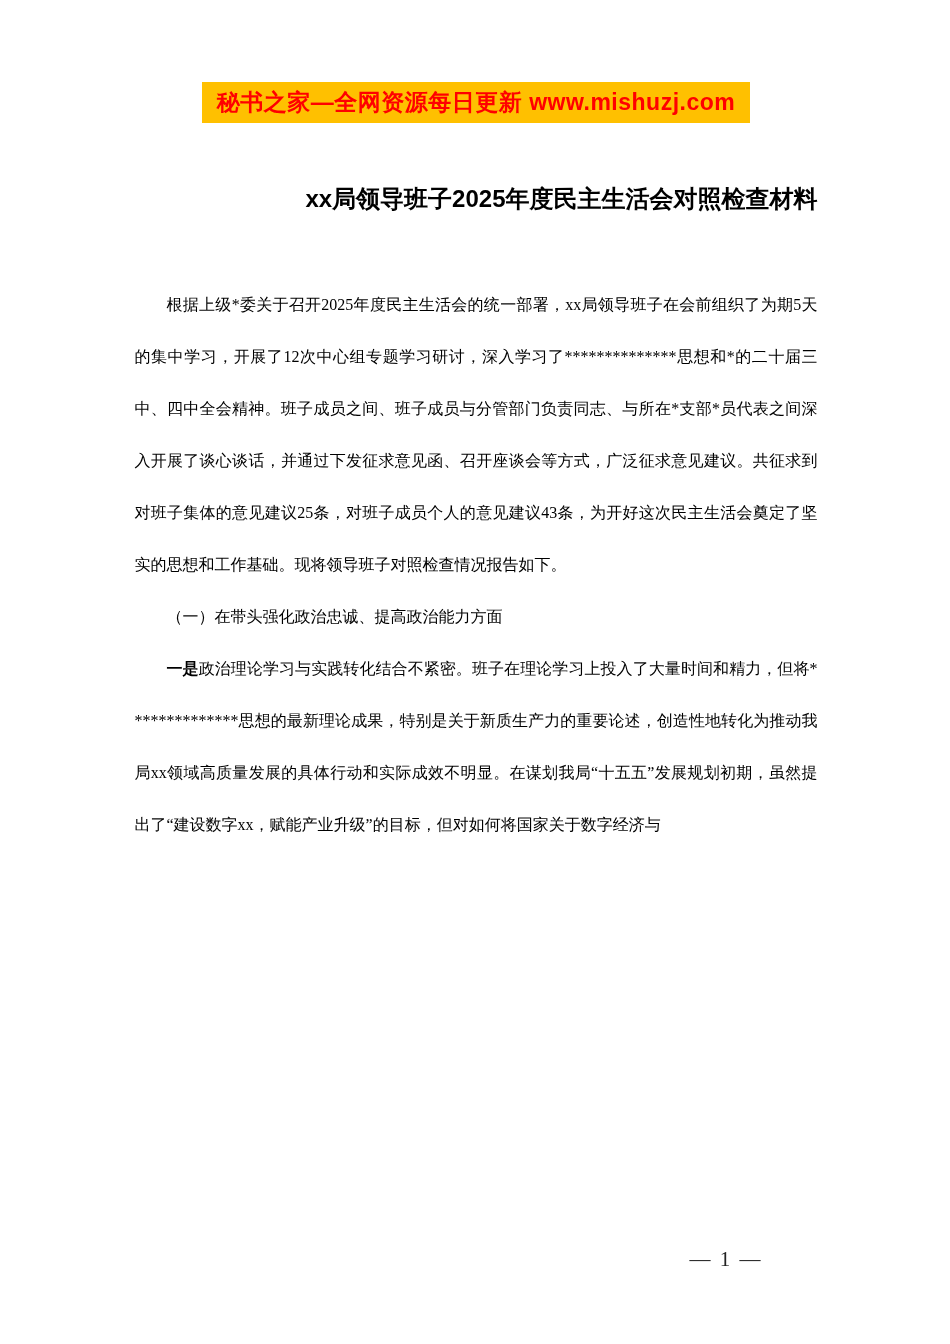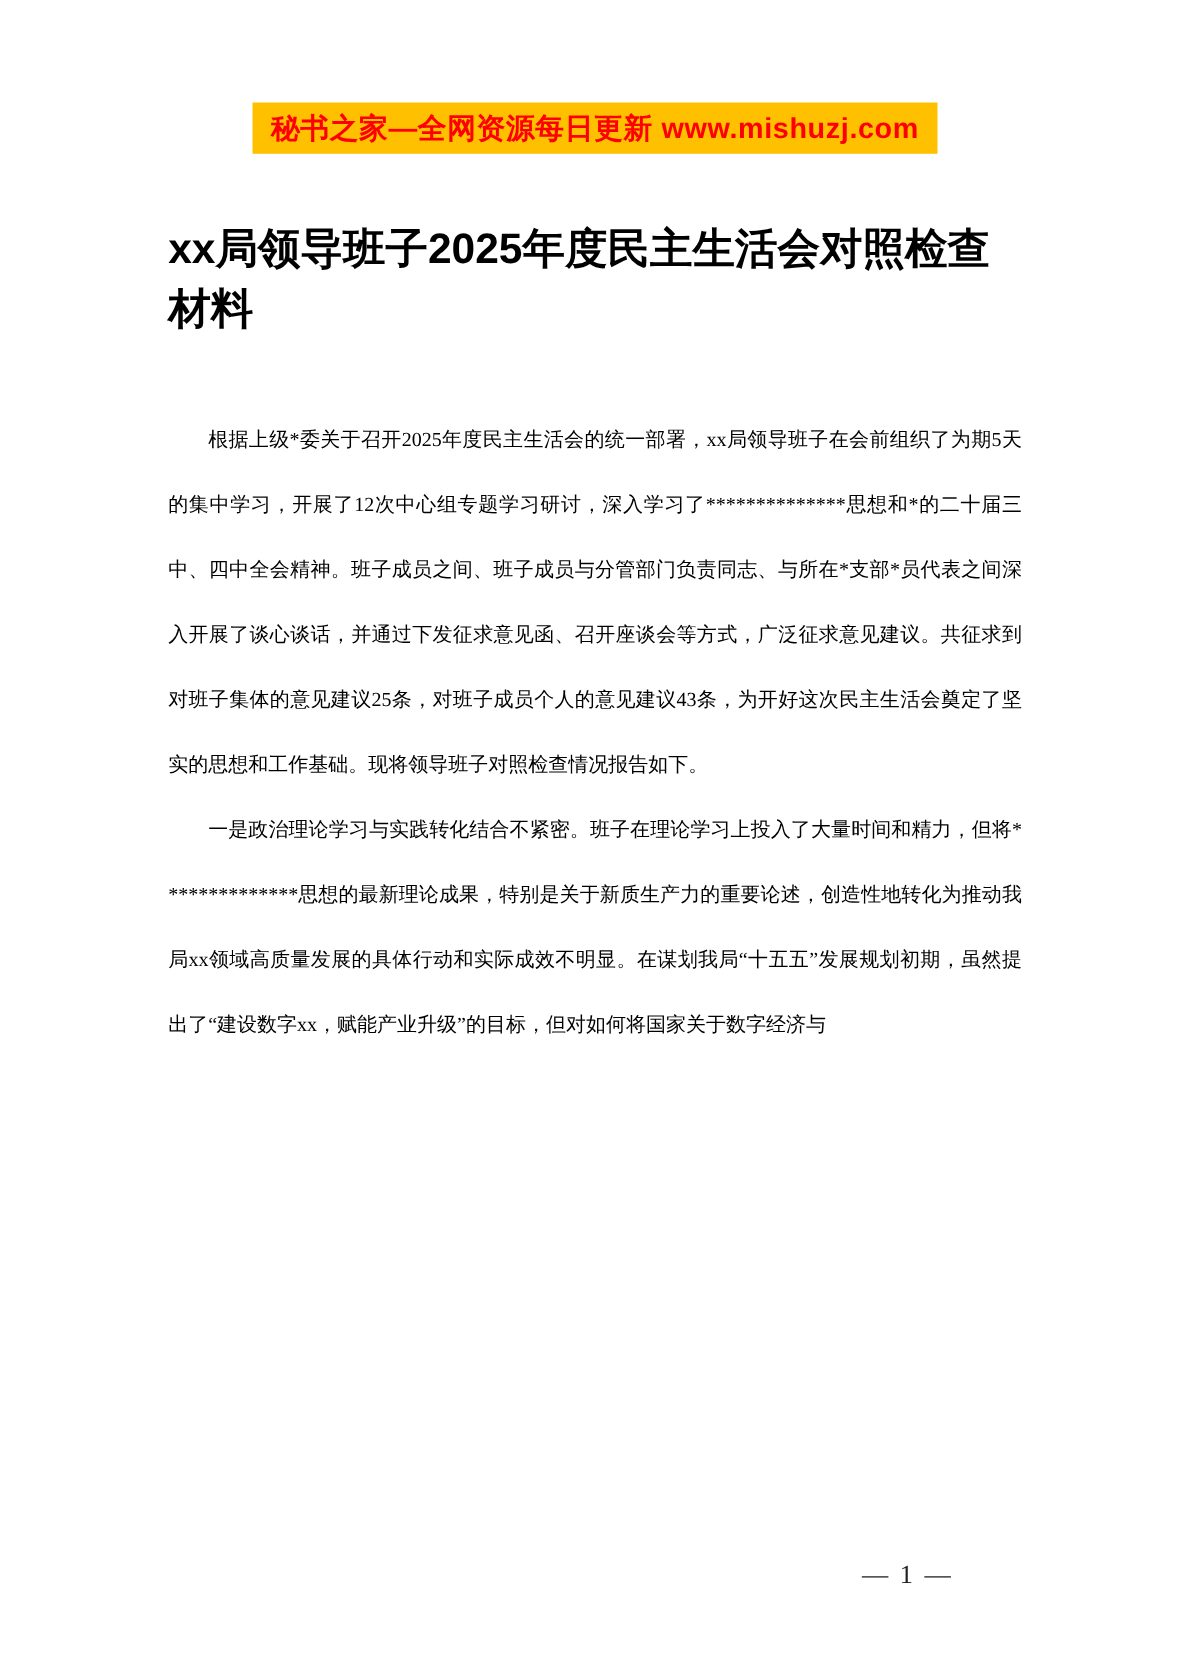--- a/index.html
+++ b/index.html
@@ -27,41 +27,41 @@
     text-align: center;
     font-size: 23px;
     font-weight: bold;
     line-height: 41px;
     height: 41px;
     font-family: "Liberation Sans", sans-serif;
     letter-spacing: 0.5px;
   }
   .doc-title {
     margin: 52px 0 0 0;
-    font-size: 34px;
+    font-size: 24px;
     font-weight: bold;
-    text-align: left;
+    text-align: right;
     line-height: 48px;
     font-family: "Liberation Sans", sans-serif;
     color: #000000;
   }
   .body-text {
     margin-top: 56px;
   }
   .para {
     margin: 0;
     font-size: 16px;
     line-height: 52px;
     text-align: justify;
     text-indent: 2em;
     color: #000000;
     word-break: break-all;
   }
   .para .lead-bold {
-    font-weight: normal;
+    font-weight: bold;
   }
   .page-number {
     position: absolute;
     right: 178px;
     bottom: 72px;
     font-size: 21px;
     color: #222222;
     font-family: "Liberation Serif", serif;
     letter-spacing: 2px;
   }
@@ -75,20 +75,21 @@
     <span>秘书之家—全网资源每日更新 www.mishuzj.com</span>
   </div>
 
   <h1 class="doc-title">xx局领导班子2025年度民主生活会对照检查材料</h1>
 
   <div class="body-text">
 
     <p class="para">根据上级*委关于召开2025年度民主生活会的统一部署，xx局领导班子在会前组织了为期5天的集中学习，开展了12次中心组专题学习研讨，深入学习了**************思想和*的二十届三中、四中全会精神。班子成员之间、班子成员与分管部门负责同志、与所在*支部*员代表之间深入开展了谈心谈话，并通过下发征求意见函、召开座谈会等方式，广泛征求意见建议。共征求到对班子集体的意见建议25条，对班子成员个人的意见建议43条，为开好这次民主生活会奠定了坚实的思想和工作基础。现将领导班子对照检查情况报告如下。</p>
 
 
+    <p class="para">（一）在带头强化政治忠诚、提高政治能力方面</p>
 
     <p class="para"><span class="lead-bold">一是</span><span>政治理论学习与实践转化结合不紧密。班子在理论学习上投入了大量时间和精力，但将**************思想的最新理论成果，特别是关于新质生产力的重要论述，创造性地转化为推动我局xx领域高质量发展的具体行动和实际成效不明显。在谋划我局“十五五”发展规划初期，虽然提出了“建设数字xx，赋能产业升级”的目标，但对如何将国家关于数字经济与</span></p>
 
   </div>
 
   <div class="page-number">— 1 —</div>
 
 </div>
 
 </body></html>

